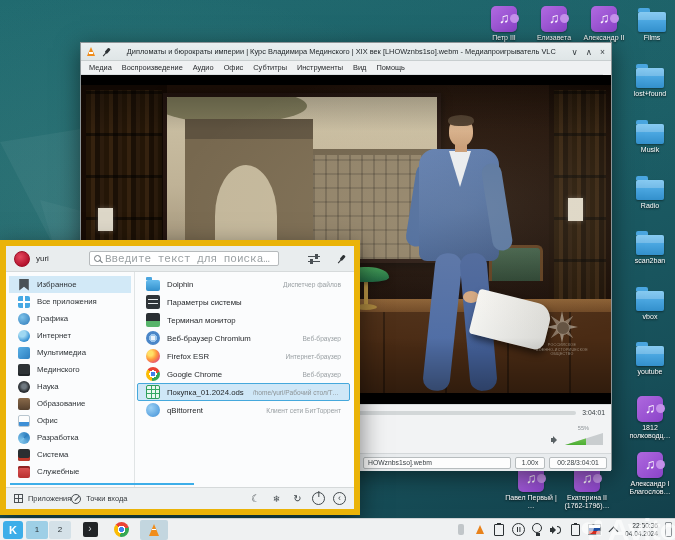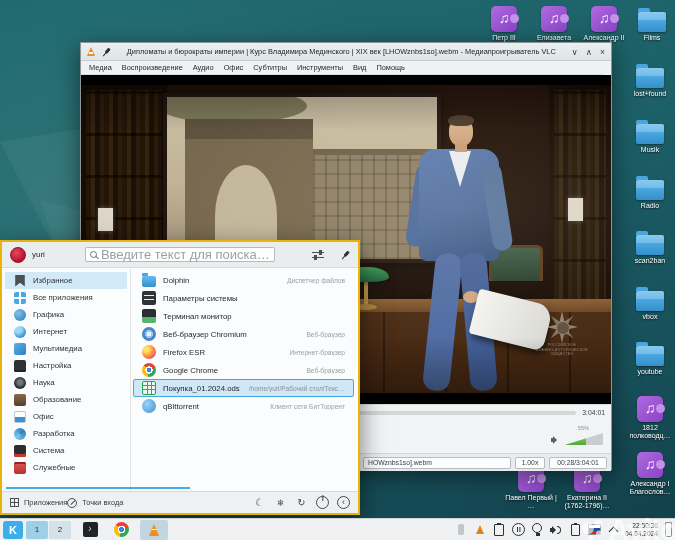--- a/index.html
+++ b/index.html
@@ -118,31 +118,31 @@
   .voltri i{position:absolute;left:0;top:0;bottom:0;width:55%;background:linear-gradient(180deg,#8ad06a,#4cae32);}
   .statusrow{position:absolute;left:0;top:410px;right:0;height:18px;background:#e9ecee;border-top:1px solid #d4d8da;display:flex;align-items:center;padding:0 4px;gap:4px;}
   .sbox{height:12px;background:#fdfdfd;border:1px solid #b7bcbe;border-radius:2px;font-size:6.8px;color:#3a4145;
     line-height:10px;padding:0 4px;white-space:nowrap;overflow:hidden;}
   .sbox.fname{margin-left:278px;width:152px;}
   .sbox.rate{width:30px;text-align:center;flex:none;}
   .sbox.time{width:58px;text-align:center;flex:none;}
 
   
   .launcher{position:absolute;left:0;top:240px;width:360px;height:275px;z-index:3;background:#fbfcfd;
-    border:2px solid #eab308;box-shadow:0 8px 24px rgba(0,0,0,.5);}
+    border:6px solid #eab308;box-shadow:0 8px 24px rgba(0,0,0,.5);}
   .lheader{position:absolute;left:0;top:0;right:0;height:26px;background:#e9edee;border-bottom:1px solid #d6dadb;
     display:flex;align-items:center;padding:0 8px;gap:6px;}
   .avatar{width:16px;height:16px;border-radius:50%;flex:none;
     background:radial-gradient(circle at 38% 35%,#e5485e,#b5132e 70%);border:1px solid #9c0f26;}
   .uname{font-size:8px;color:#26292c;}
   .searchbox{margin-left:34px;width:190px;height:15px;background:#fff;border:1px solid #b6babc;border-radius:2px;
     display:flex;align-items:center;gap:4px;padding:0 4px;}
   .mag{width:7px;height:7px;border:1.3px solid #70767a;border-radius:50%;position:relative;flex:none;}
   .mag::after{content:"";position:absolute;width:4px;height:1.3px;background:#70767a;transform:rotate(45deg);right:-3px;bottom:-1px;}
-  .searchbox input{border:none;outline:none;flex:1;font-size:13px;color:#26292c;font-family:Liberation Sans, sans-serif;background:transparent;min-width:0;}
+  .searchbox input{border:none;outline:none;flex:1;font-size:11px;color:#26292c;font-family:Liberation Mono, monospace;background:transparent;min-width:0;}
   .searchbox input::placeholder{color:#9aa0a3;}
   .hicons{margin-left:auto;display:flex;align-items:center;gap:10px;}
   .sliders{width:12px;height:10px;position:relative;}
   .sliders::before{content:"";position:absolute;left:0;right:0;top:2px;height:1.4px;background:#4a5054;box-shadow:0 5px 0 #4a5054;}
   .sliders::after{content:"";position:absolute;left:7px;top:0;width:2.5px;height:5px;background:#4a5054;box-shadow:-5px 5px 0 #4a5054;}
   .lbody{position:absolute;left:0;top:26px;right:0;bottom:22px;}
   .ldivider{position:absolute;left:128px;top:0;bottom:0;width:1px;background:#e0e4e5;}
   .sidebar{position:absolute;left:0;top:4px;width:128px;}
   .srow{display:flex;align-items:center;gap:7px;height:17px;padding:0 9px;margin:0 3px;border-radius:0;}
   .srow.sel{background:#d2e9f7;}
@@ -427,21 +427,21 @@
           <div class="srow">
             <span class="si si-internet"></span>
             <span class="slabel">Интернет</span>
           </div>
           <div class="srow">
             <span class="si si-multimedia"></span>
             <span class="slabel">Мультимедиа</span>
           </div>
           <div class="srow">
             <span class="si si-settings"></span>
-            <span class="slabel">Настройка</span>
+            <span class="slabel">Мединского</span>
           </div>
           <div class="srow">
             <span class="si si-science"></span>
             <span class="slabel">Наука</span>
           </div>
           <div class="srow">
             <span class="si si-education"></span>
             <span class="slabel">Образование</span>
           </div>
           <div class="srow">

